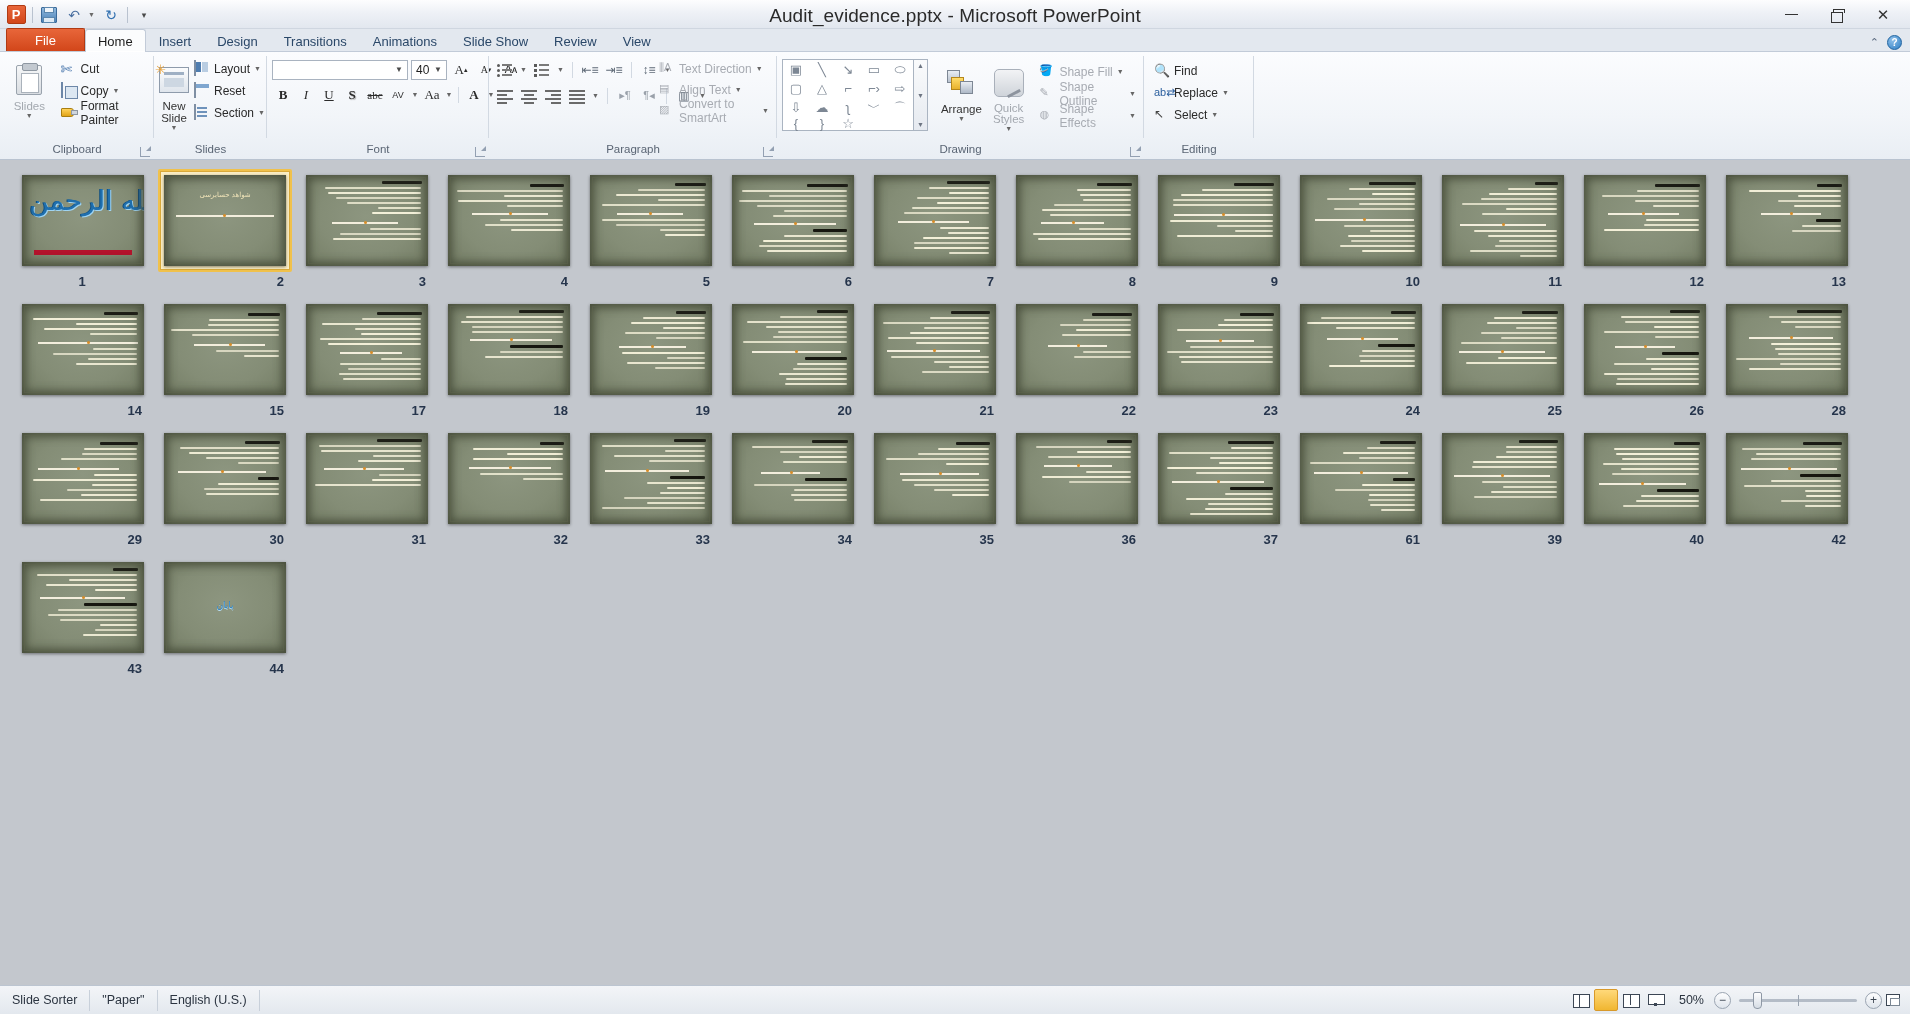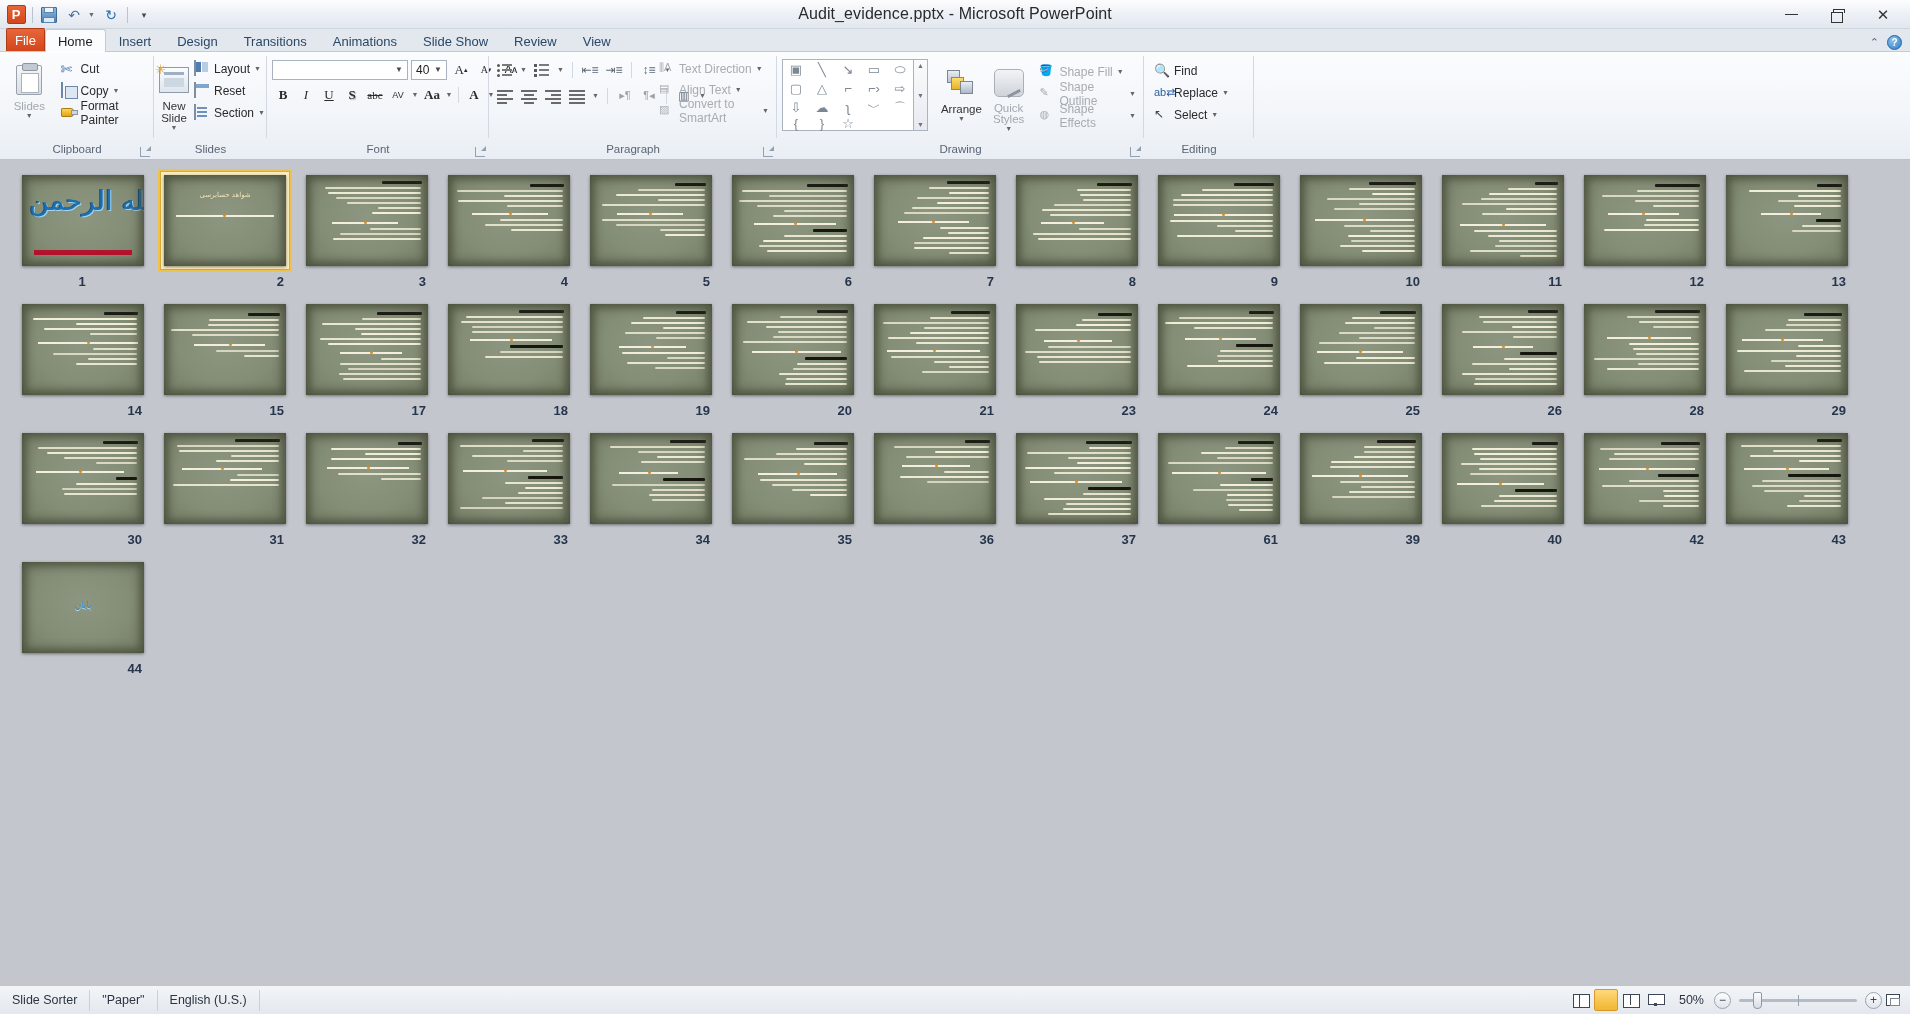--- a/index.html
+++ b/index.html
@@ -28,42 +28,42 @@
   }
   .qsep{ width:1px;height:16px;background:#b9c2cf;margin:0 3px;}
   .saveico{width:16px;height:16px;position:relative;}
   .saveico .body{position:absolute;inset:0;background:linear-gradient(180deg,#8fb8dd,#4d82b8);border:1px solid #3b6a9a;border-radius:1px;}
   .saveico .lbl{position:absolute;left:3px;top:0px;width:10px;height:6px;background:#eef4fa;border:1px solid #5a86ad;}
   .saveico .shut{position:absolute;left:2px;bottom:0px;width:12px;height:6px;background:#dfeaf4;border:1px solid #5a86ad;}
   .arrowglyph{font-size:14px;color:#4a6fa0;line-height:1;}
   .tinycaret{font-size:7px;color:#6a6a6a;margin-left:-2px;}
   .titletext{
     position:absolute;left:0;right:0;top:5px;text-align:center;
-    font-size:16px;color:#2a2a2a;letter-spacing:.1px;
+    font-size:19px;color:#2a2a2a;letter-spacing:.1px;
   }
   .wincontrols{ position:absolute; right:4px; top:0px; display:flex; height:29px; align-items:center;}
   .wb{ width:46px;height:24px;display:flex;align-items:center;justify-content:center;color:#333;font-size:15px;}
   .minglyph{display:block;width:13px;height:1.5px;background:#333;}
   .maxglyph{position:relative;width:12px;height:12px;}
   .maxglyph:before{content:"";position:absolute;left:2px;top:0;width:10px;height:3px;border:1.3px solid #333;border-bottom:none;}
   .maxglyph:after{content:"";position:absolute;left:0;top:3px;width:10px;height:9px;border:1.3px solid #333;}
 
   
   .tabstrip{
     position:relative; height:23px; background:#e3e8ef;
     border-bottom:1px solid #c2cbd8; display:flex; align-items:flex-end; padding-left:6px;
   }
   .tab{
     height:22px; padding:0 12px; display:flex;align-items:center;
     font-size:13px; color:#2a4768; border:1px solid transparent;
     border-bottom:none; border-radius:3px 3px 0 0; position:relative; top:1px;
   }
   .tab.file{
     background:linear-gradient(180deg,#e8663a,#d2461a); color:#fff;
-    border-color:#b03a13; padding:0 8px; font-weight:normal; top:0; height:23px;
+    border-color:#b03a13; padding:0 28px; font-weight:normal; top:0; height:23px;
     border-radius:2px 2px 0 0;
   }
   .tab.active{
     background:#fbfcfd; border-color:#c2cbd8; color:#1c1c1c; height:23px;
     box-shadow:0 -1px 0 #fff inset;
   }
   .helpgroup{position:absolute;right:8px;bottom:1px;display:flex;gap:8px;align-items:center;}
   .caretup{color:#5c6b80;font-size:11px;}
   .helpbtn{width:15px;height:15px;border-radius:50%;background:radial-gradient(circle at 35% 30%,#8fc0ea,#2f7fc4);color:#fff;font-size:10px;font-weight:bold;display:flex;align-items:center;justify-content:center;border:1px solid #1f63a0;}
 
@@ -380,21 +380,21 @@
         <div class="fbtn serif" style="font-style:italic">I</div>
         <div class="fbtn serif" style="text-decoration:underline">U</div>
         <div class="fbtn serif" style="font-weight:bold;text-shadow:1px 1px 1px #aaa;">S</div>
         <div class="fbtn serif" style="text-decoration:line-through;font-size:11px;">abc</div>
         <div class="fbtn" style="font-size:9px;">
           <span>AV</span>
         </div>
         <div class="fbtn" style="width:10px">
             <span class="cr">▼</span>
           </div>
-        <div class="fbtn serif" style="font-weight:bold">Aa</div>
+        <div class="fbtn serif" style="font-weight:normal">Aa</div>
         <div class="fbtn" style="width:10px">
             <span class="cr">▼</span>
           </div>
         <div style="width:1px;height:16px;background:#d2d9e2;margin:0 3px;"></div>
         <div class="fbtn serif" style="font-weight:bold">A</div>
         <div class="fbtn" style="width:10px">
             <span class="cr">▼</span>
           </div>
       </div>
     </div>
@@ -1078,20 +1078,41 @@
             <div class="edge2"></div>
           </div>
         </div>
         <div class="num">21</div>
       </div>
       <div class="cell">
         <div class="thumbwrap">
           <div class="thumb">
             <div class="paper"></div>
             <div style="position: absolute; inset: 0px;">
+              <div class="head" style="top: 9px; width: 39.6872px;"></div>
+              <div class="ln" style="top: 15px; right: 7px; width: 47.9296px; opacity: 0.75;"></div>
+              <div class="ln" style="top: 20px; right: 7px; width: 70.6084px; opacity: 0.73;"></div>
+              <div class="ln" style="top: 25px; right: 7px; width: 54.7249px; opacity: 0.97;"></div>
+              <div class="ln" style="top: 30px; right: 7px; width: 68.6062px; opacity: 0.8;"></div>
+              <div class="rule" style="top: 41px; left: 31.8717px; width: 59.5255px;"></div>
+              <div class="dot" style="top: 40px; left: 60.6345px;"></div>
+              <div class="ln" style="top: 47px; right: 7px; width: 48.4475px; opacity: 0.75;"></div>
+              <div class="ln" style="top: 52px; right: 7px; width: 57.3367px; opacity: 0.75;"></div>
+            </div>
+            <div class="edge"></div>
+            <div class="edge2"></div>
+          </div>
+        </div>
+        <div class="num">22</div>
+      </div>
+      <div class="cell">
+        <div class="thumbwrap">
+          <div class="thumb">
+            <div class="paper"></div>
+            <div style="position: absolute; inset: 0px;">
               <div class="head" style="top: 9px; width: 33.5726px;"></div>
               <div class="ln" style="top: 15px; right: 7px; width: 49.365px; opacity: 0.87;"></div>
               <div class="ln" style="top: 20px; right: 7px; width: 54.774px; opacity: 0.99;"></div>
               <div class="ln" style="top: 25px; right: 7px; width: 95.7017px; opacity: 0.9;"></div>
               <div class="rule" style="top: 36px; left: 28.0415px; width: 67.997px;"></div>
               <div class="dot" style="top: 35px; left: 61.04px;"></div>
               <div class="ln" style="top: 42px; right: 7px; width: 82.7563px; opacity: 0.77;"></div>
               <div class="ln" style="top: 47px; right: 7px; width: 105.613px; opacity: 0.81;"></div>
               <div class="ln" style="top: 52px; right: 7px; width: 94.4074px; opacity: 0.9;"></div>
               <div class="ln" style="top: 57px; right: 7px; width: 91.602px; opacity: 0.88;"></div>

